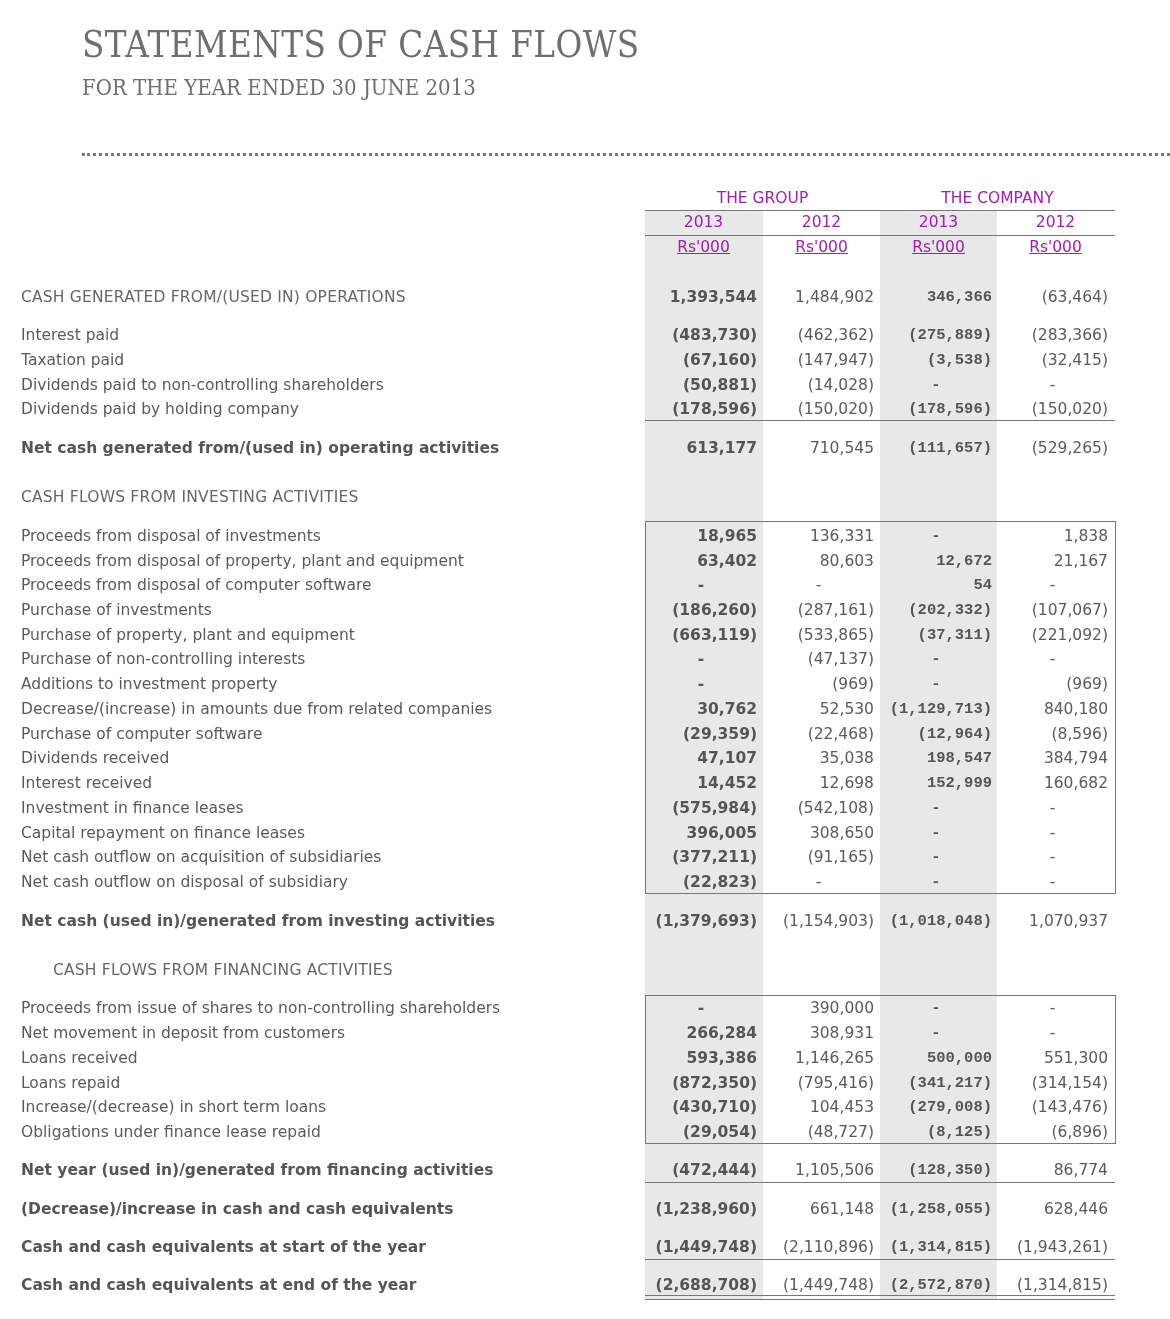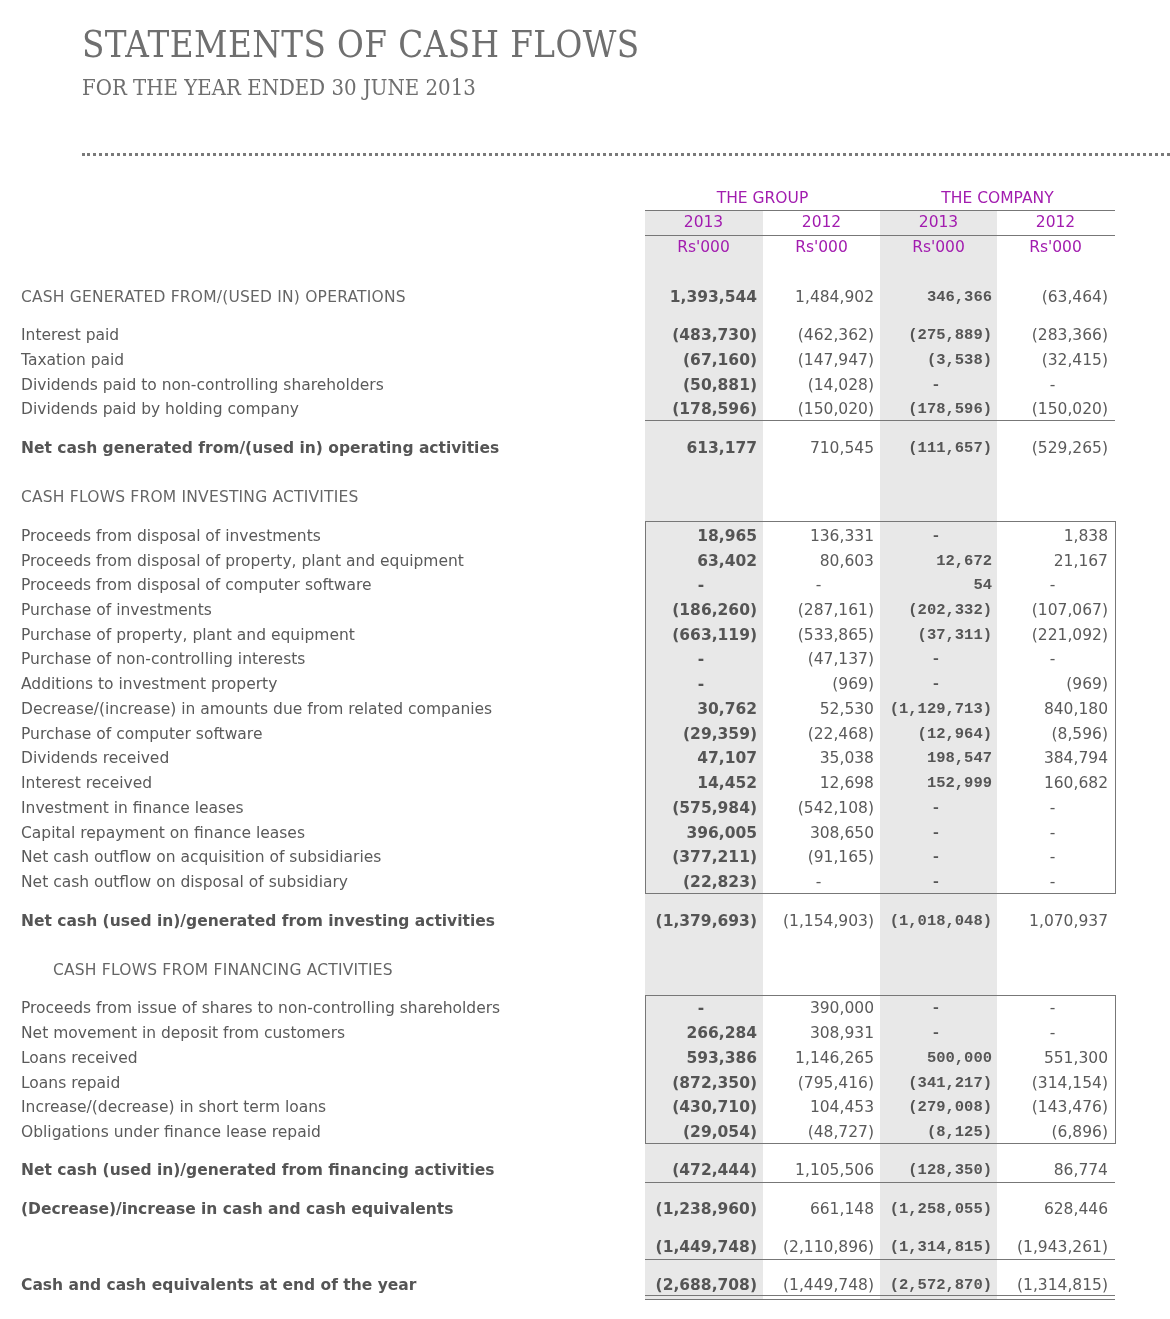--- a/index.html
+++ b/index.html
@@ -19,21 +19,21 @@
   .band { position: absolute; background: #e8e8e8; top: 211px; bottom: 0; }
   .band.g13 { left: 645px; width: 118px; height: 1088px; }
   .band.c13 { left: 880px; width: 117px; height: 1088px; }
 
   .hdr { position: absolute; font-size: 15.5px; color: #a21caf; text-align: center; }
   .grp { top: 189px; width: 235px; }
   .grp.g { left: 645px; } .grp.c { left: 880px; }
   .grp-line { position: absolute; top: 210px; left: 645px; width: 470px; border-top: 1px solid #777; }
   .yr { top: 213px; width: 117px; }
   .yr-line { position: absolute; top: 235px; left: 645px; width: 470px; border-top: 1px solid #777; }
-  .cur { top: 238px; width: 117px; }
+  .cur { top: 238px; width: 117px; text-decoration: underline; }
   .c0 { left: 645px; } .c1 { left: 763px; } .c2 { left: 880px; } .c3 { left: 997px; }
 
   .row { position: absolute; left: 0; width: 1170px; height: 24px; font-size: 15.5px; }
   .row .lbl { position: absolute; left: 21px; top: 0; white-space: nowrap; color: #5a5a5a; }
   .row .v { position: absolute; top: 0; width: 117px; text-align: right; white-space: nowrap; color: #5a5a5a; }
   .row .v.b { font-weight: bold; color: #555; }
   .row .v.dash { text-align: center; }
   .row .v0 { left: 645px; width: 112px; }
   .row .v1 { left: 763px; width: 111px; }
   .row .v2 { left: 880px; width: 112px; font-family: Liberation Mono, monospace; }
@@ -280,34 +280,35 @@
       <span class="v v3">(143,476)</span>
     </div>
     <div class="row" style="top: 1123px;">
       <span class="lbl">Obligations under finance lease repaid</span>
       <span class="v v0 b">(29,054)</span>
       <span class="v v1">(48,727)</span>
       <span class="v v2 b">(8,125)</span>
       <span class="v v3">(6,896)</span>
     </div>
     <div class="row total" style="top: 1161px;">
-      <span class="lbl">Net cash (used in)/generated from financing activities</span>
+      <span class="lbl">Net year (used in)/generated from financing activities</span>
       <span class="v v0 b">(472,444)</span>
       <span class="v v1">1,105,506</span>
       <span class="v v2 b">(128,350)</span>
       <span class="v v3">86,774</span>
     </div>
     <div class="row total" style="top: 1200px;">
       <span class="lbl">(Decrease)/increase in cash and cash equivalents</span>
       <span class="v v0 b">(1,238,960)</span>
       <span class="v v1">661,148</span>
       <span class="v v2 b">(1,258,055)</span>
       <span class="v v3">628,446</span>
     </div>
     <div class="row total" style="top: 1238px;">
+      <span class="lbl">Cash and cash equivalents at start of the year</span>
       <span class="v v0 b">(1,449,748)</span>
       <span class="v v1">(2,110,896)</span>
       <span class="v v2 b">(1,314,815)</span>
       <span class="v v3">(1,943,261)</span>
     </div>
     <div class="row total" style="top: 1276px;">
       <span class="lbl">Cash and cash equivalents at end of the year</span>
       <span class="v v0 b">(2,688,708)</span>
       <span class="v v1">(1,449,748)</span>
       <span class="v v2 b">(2,572,870)</span>

